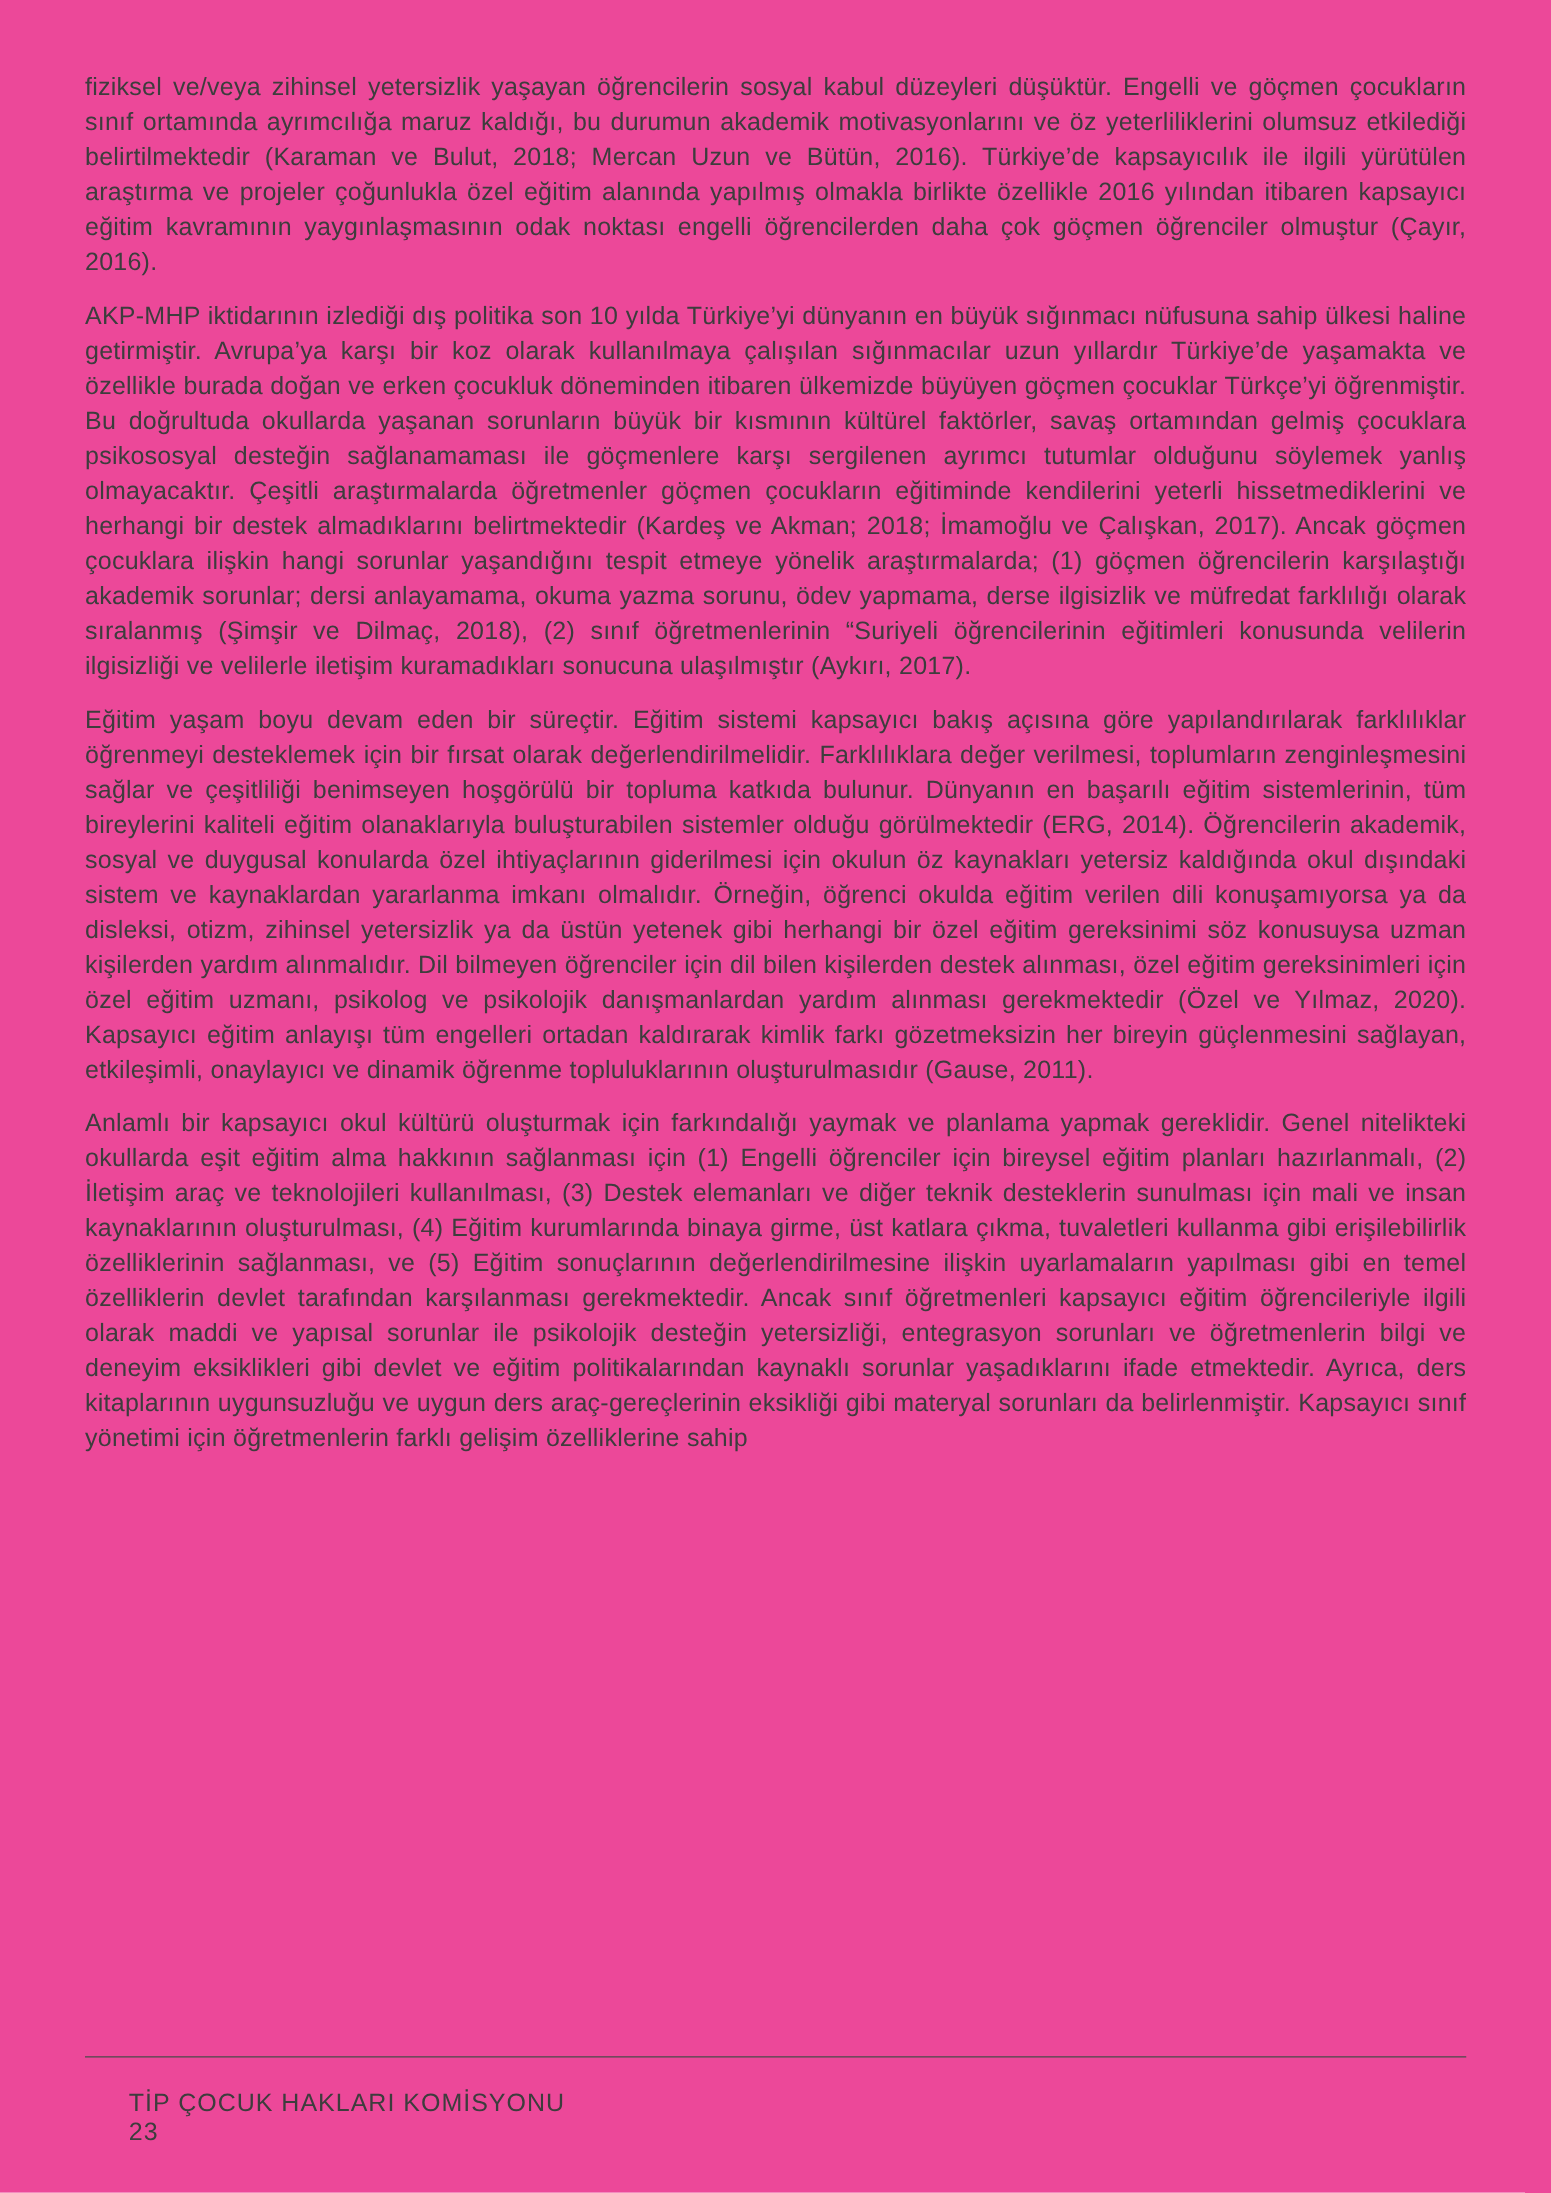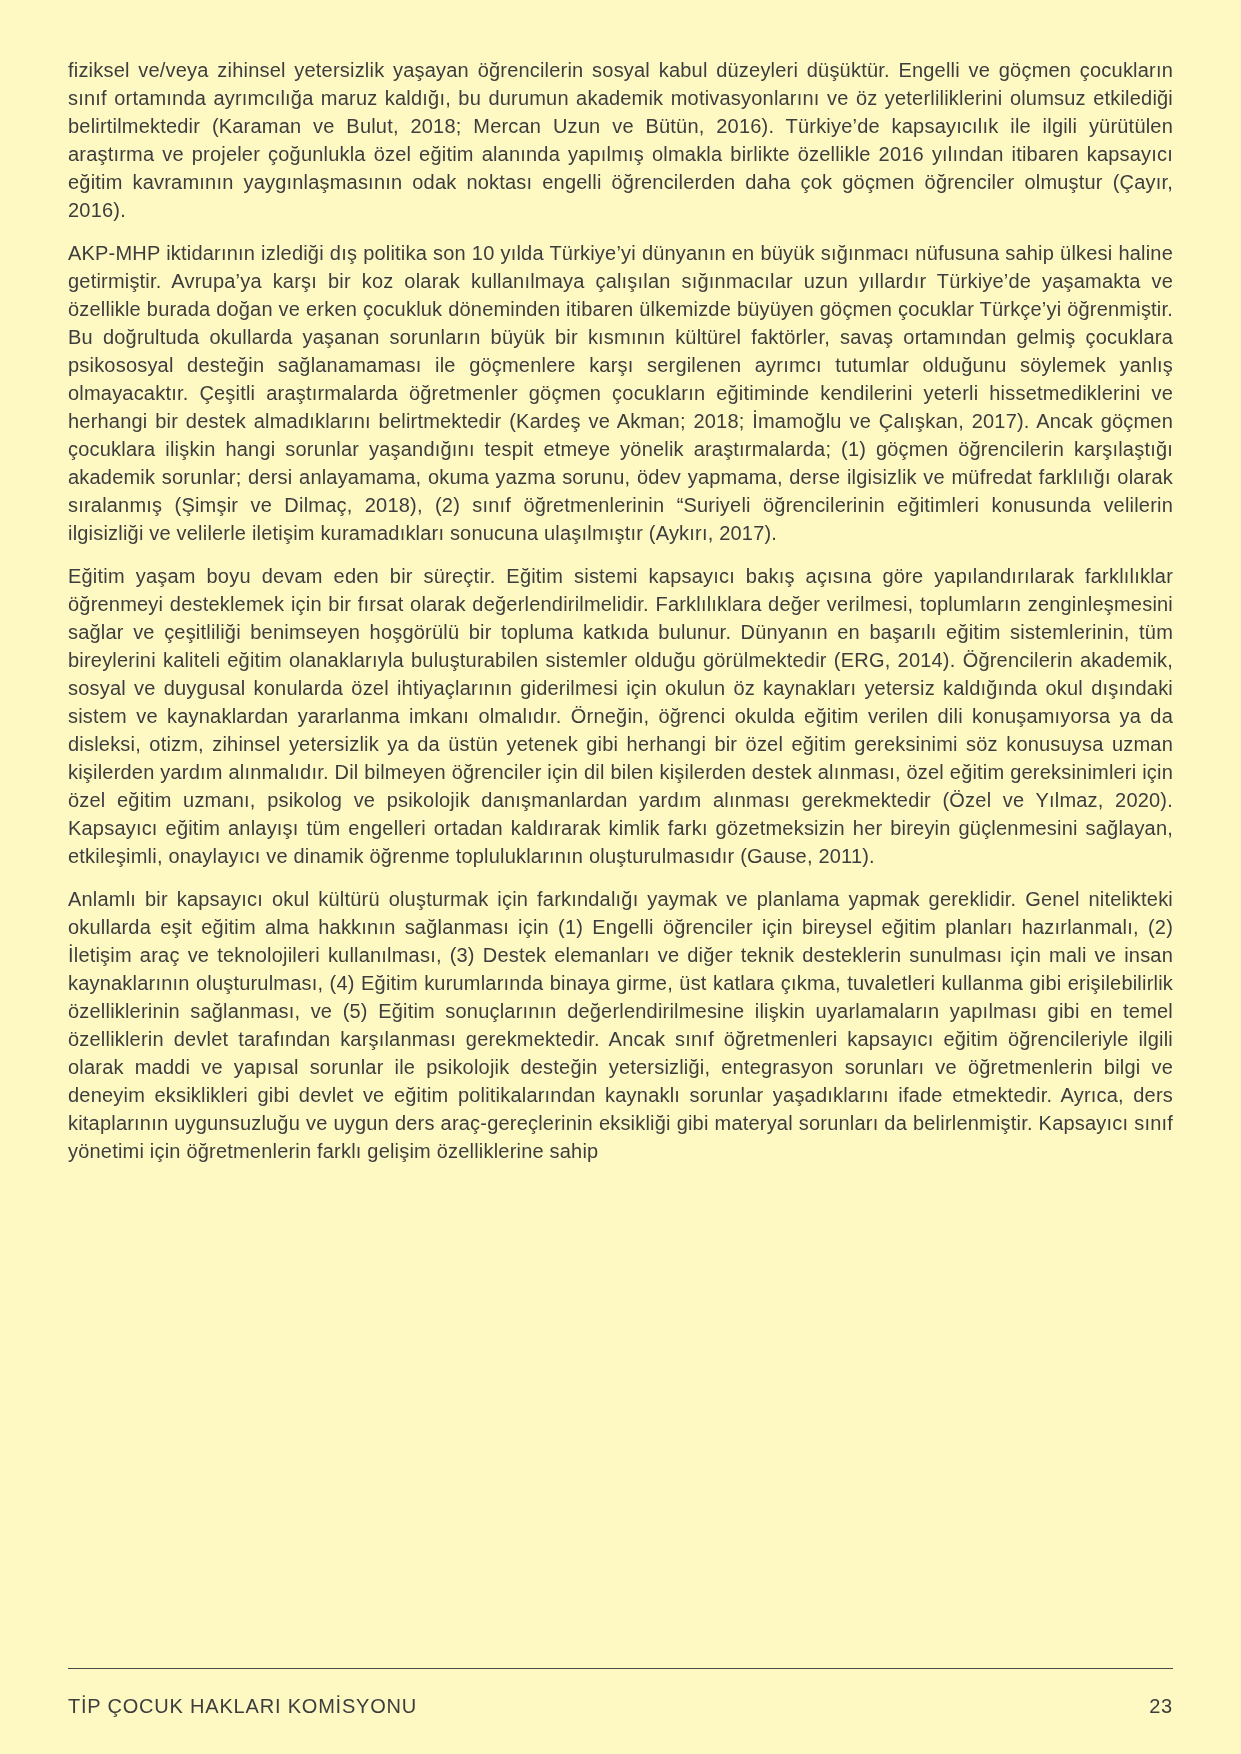--- a/index.html
+++ b/index.html
@@ -8,21 +8,21 @@
     width: 1241px;
     height: 1754px;
     position: relative;
     font-family: "Liberation Sans", sans-serif;
     color: #3d3d3d;
     overflow: hidden;
   }
   .page {
     position: absolute;
     inset: 0;
-    background: #fef9c3;
+    background: #ec4899;
   }
   .content {
     position: absolute;
     top: 56px;
     left: 68px;
     right: 68px;
   }
   .content p {
     font-size: 20px;
     line-height: 28px;
@@ -42,20 +42,21 @@
     border-top: 1.5px solid #4a4a4a;
     margin-bottom: 26px;
   }
   .footer-row {
     display: flex;
     justify-content: space-between;
     align-items: baseline;
     font-size: 20px;
     letter-spacing: 0.8px;
     color: #3d3d3d;
+    flex-direction: column;
   }
   .footer-title { text-transform: none; }
   .page-number { font-size: 20px; margin-left: 35px; }
 </style>
 </head>
 <body>
 
 <div class="page">
 
   <main class="content">

